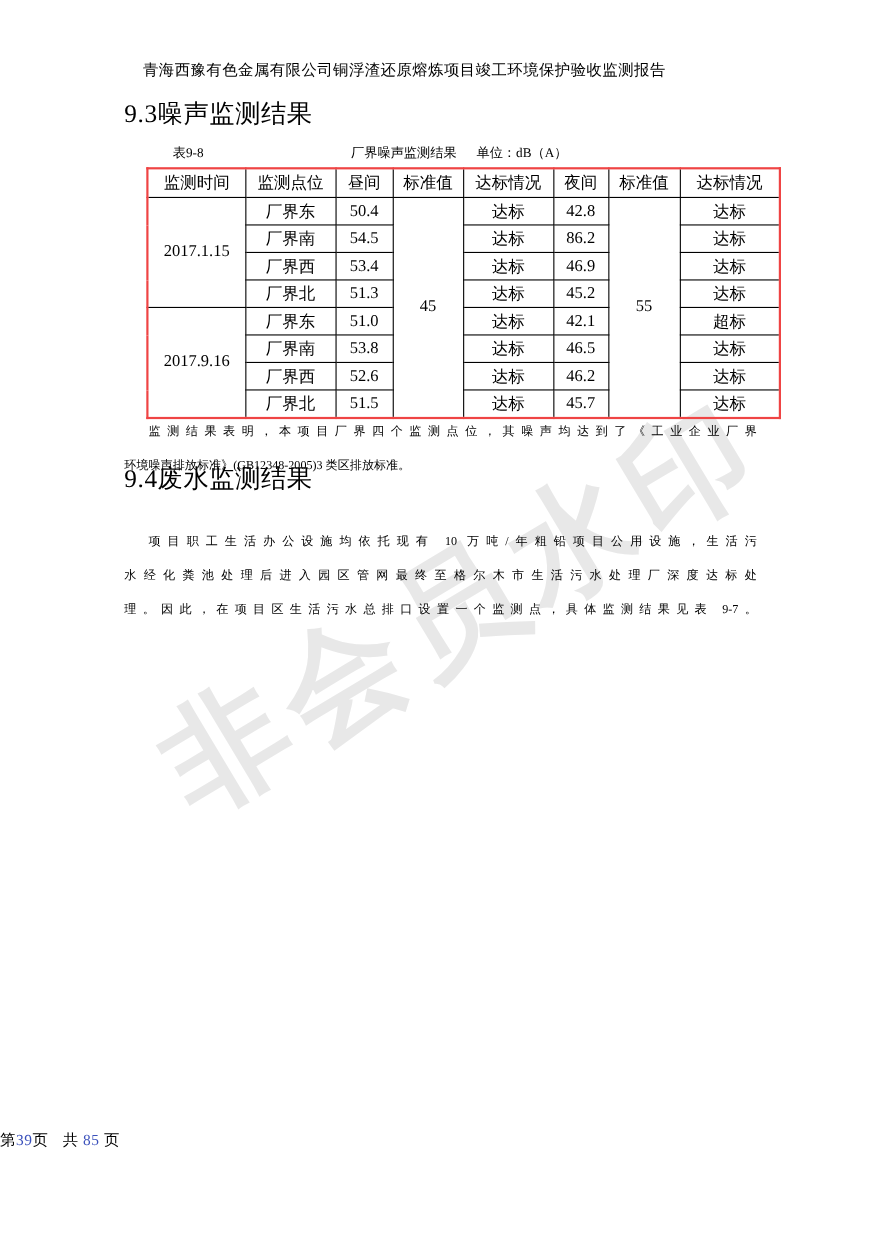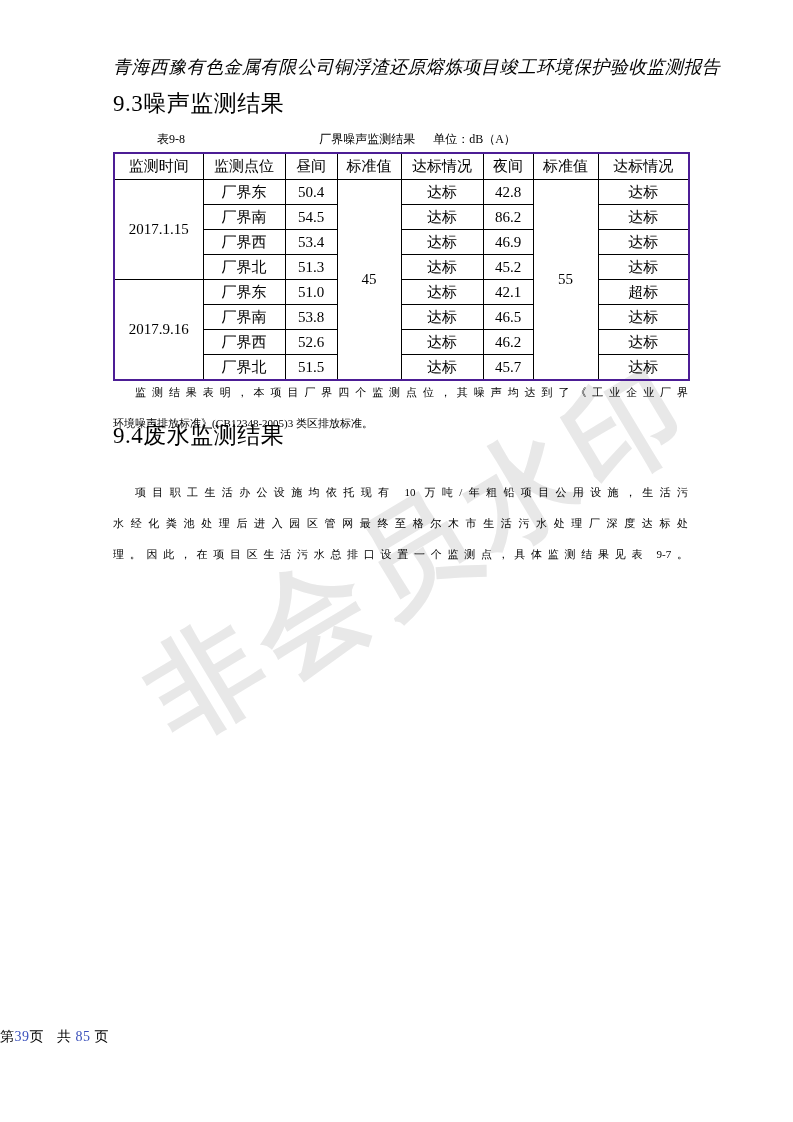--- a/index.html
+++ b/index.html
@@ -24,22 +24,22 @@
     color:#e8e8e8;
     transform:rotate(-31deg);
     transform-origin:center center;
     white-space:nowrap;
     z-index:0;
     user-select:none;
   }
   .layer { position:absolute; z-index:1; }
 
   .doc-header {
-    left:113px; top:55px; width:575px;
-    font-size:18px; font-style:italic; letter-spacing:0.4px;
+    left:130px; top:55px; width:575px;
+    font-size:14px; letter-spacing:0.4px;
     white-space:nowrap;
   }
   .section-heading {
     left:113px; width:575px;
     font-size:23px; font-weight:normal; letter-spacing:0.5px;
   }
   .heading-93 { top:88px; }
   .heading-94 { top:420px; }
 
   .caption-row {
@@ -50,21 +50,21 @@
   .caption-row .caption-center { position:absolute; left:0; width:100%; text-align:center; top:0; white-space:nowrap; }
   .caption-center .unit { margin-left:18px; }
 
   table.noise-table {
     position:absolute; left:113px; top:152px;
     border-collapse:collapse; table-layout:fixed;
     width:575px;
     font-size:15px;
     text-align:center;
   }
-  table.noise-table { border:2px solid #4c1d95; }
+  table.noise-table { border:2px solid #ef4444;margin-left:20px; }
   table.noise-table th, table.noise-table td {
     border:1px solid #000;
     padding:0;
     height:24px;
     font-weight:normal;
     overflow:hidden;
     white-space:nowrap;
   }
   table.noise-table thead th { height:25px; }
 

